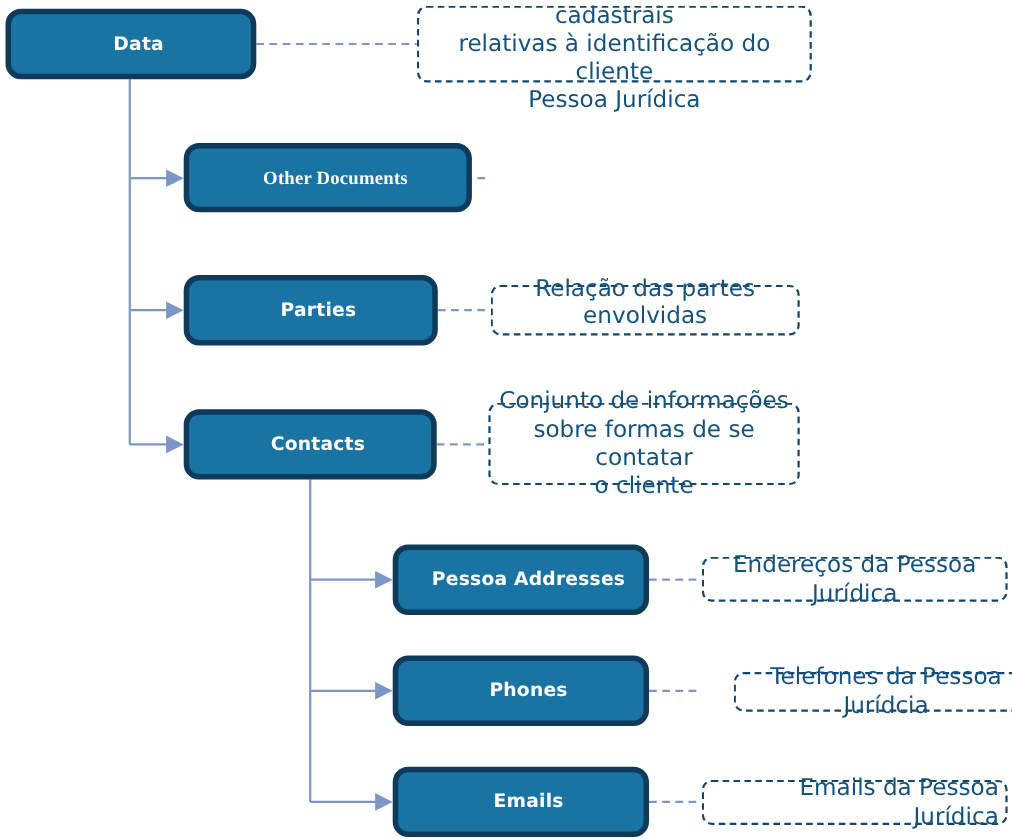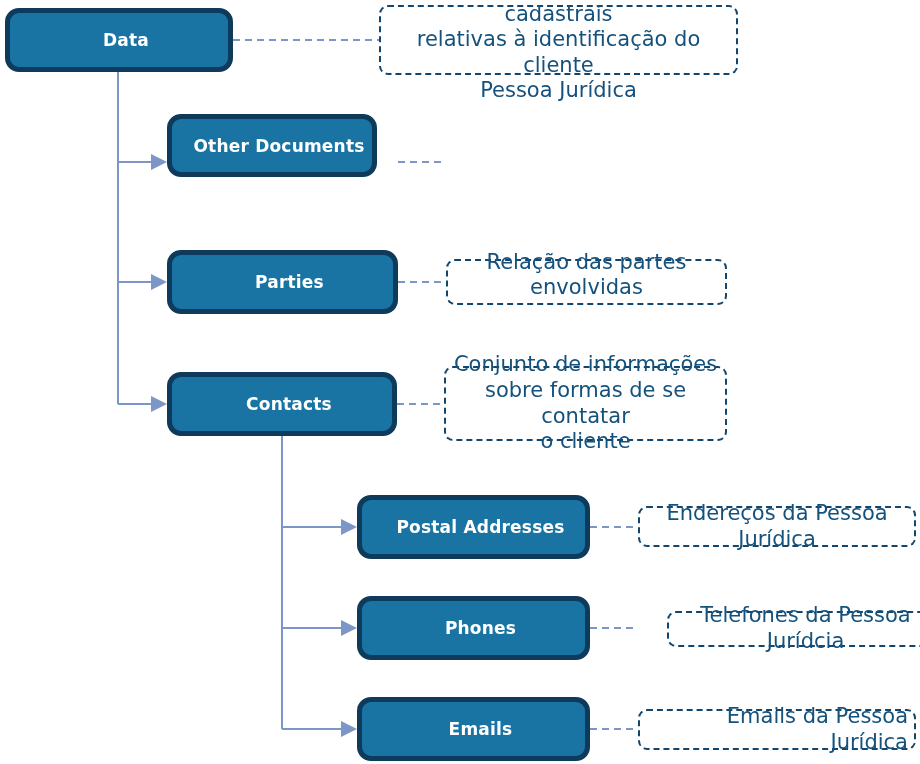--- a/index.html
+++ b/index.html
@@ -49,21 +49,21 @@
     text-align: center;
     white-space: pre-line;
     display: flex;
     align-items: center;
     justify-content: center;
     padding: 2px 6px;
     z-index: 1;
   }
   
   .node--data       { left: 5px;   top: 8px;   width: 228px; height: 64px; }
-  .node--otherdocs  { left: 167px; top: 114px; width: 210px; height: 63px; }
+  .node--otherdocs  { left: 167px; top: 130px; width: 262px; height: 63px; font-family: Liberation Serif, serif; }
   .node--parties    { left: 167px; top: 250px; width: 231px; height: 64px; }
   .node--contacts   { left: 167px; top: 372px; width: 230px; height: 64px; }
   .node--postal     { left: 357px; top: 495px; width: 233px; height: 64px; }
   .node--phones     { left: 357px; top: 596px; width: 233px; height: 64px; text-align: center; }
   .node--emails     { left: 357px; top: 697px; width: 233px; height: 64px; }
   
   .note--data       { left: 379px; top: 5px;   width: 359px; height: 70px; }
   .note--otherdocs  { left: 446px; top: 139px; width: 281px; height: 46px; }
   .note--parties    { left: 446px; top: 259px; width: 281px; height: 46px; align-items: flex-end; }
   .note--contacts   { left: 444px; top: 366px; width: 283px; height: 75px; }
@@ -115,21 +115,21 @@
   <div class="node node--otherdocs">
     <span>Other Documents</span>
   </div>
   <div class="node node--parties">
     <span>Parties</span>
   </div>
   <div class="node node--contacts">
     <span>Contacts</span>
   </div>
   <div class="node node--postal">
-    <span>Postal Addresses</span>
+    <span>Pessoa Addresses</span>
   </div>
   <div class="node node--phones">
     <span>Phones</span>
   </div>
   <div class="node node--emails">
     <span>Emails</span>
   </div>
 
   <div class="note note--data">
     <span>Conjunto de informações cadastrais

